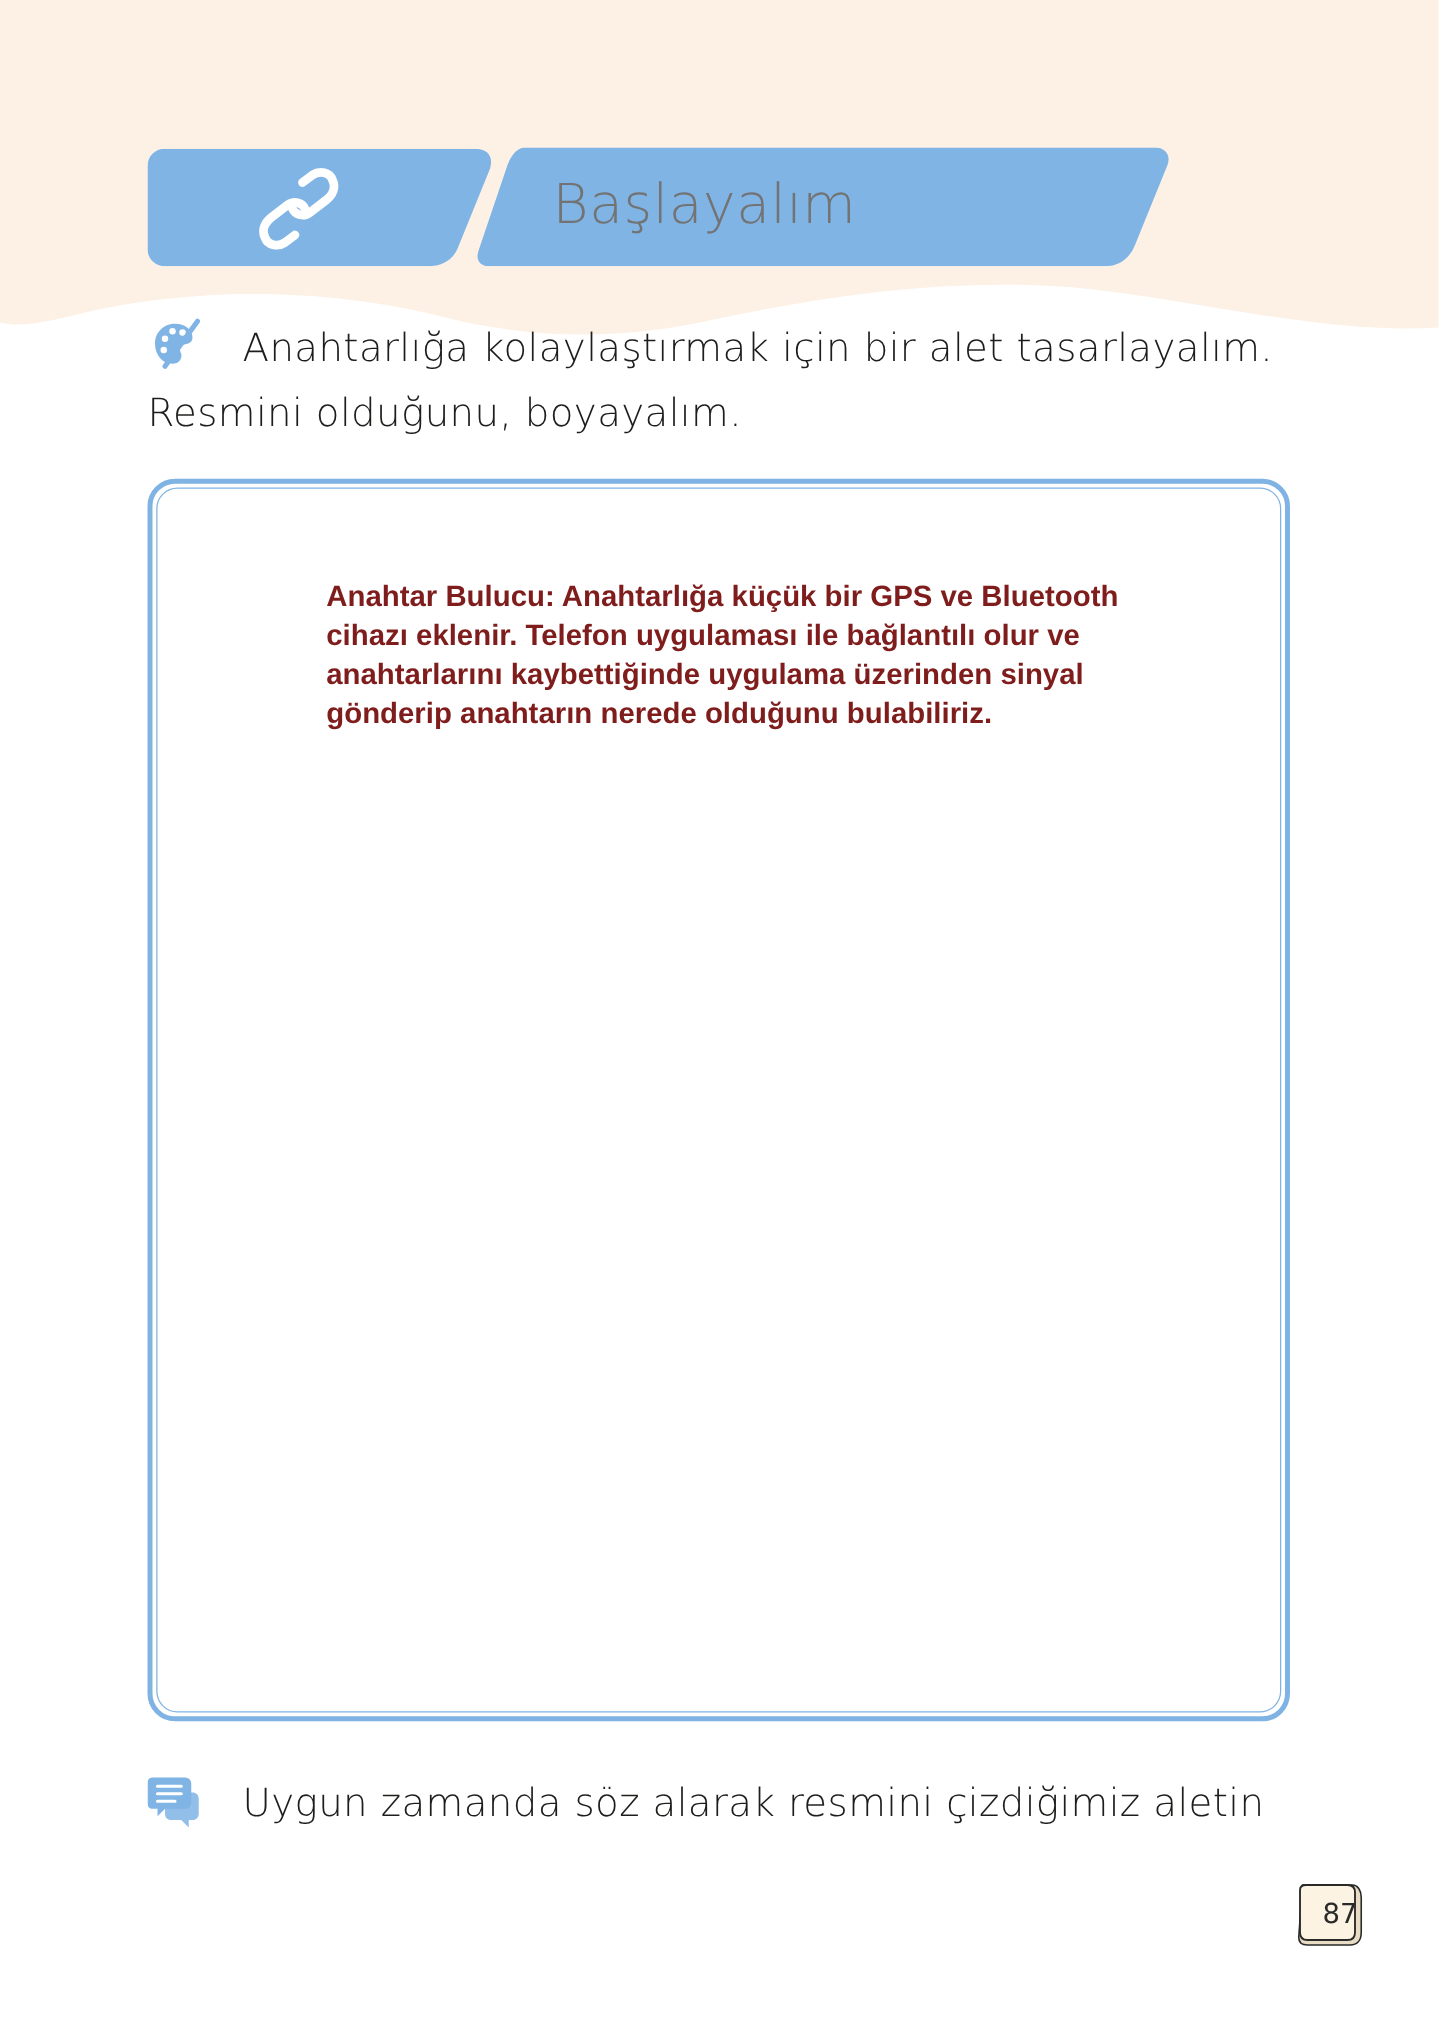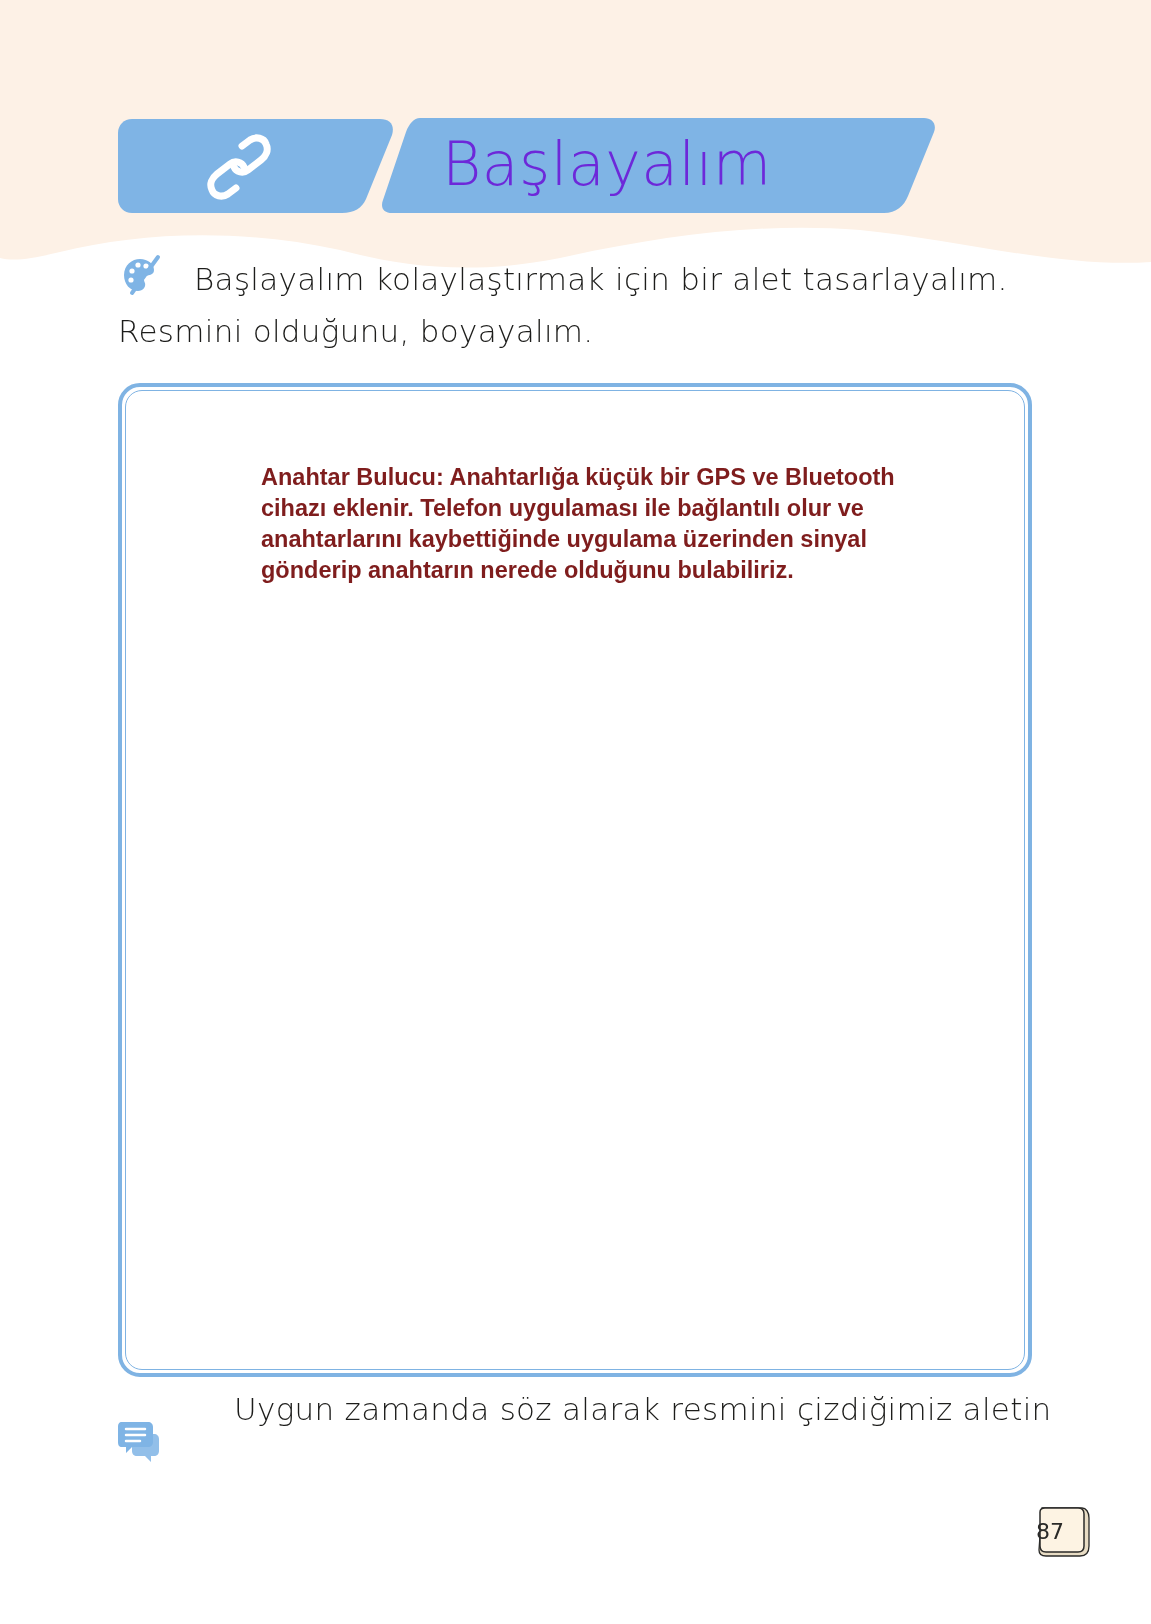--- a/index.html
+++ b/index.html
@@ -10,21 +10,21 @@
   }
   .bg-wave { position: absolute; left: 0; top: 0; width: 1151px; height: 320px; }
   .header-icon-tab {
     position: absolute; left: 118px; top: 119px; width: 280px; height: 94px;
   }
   .header-title-tab {
     position: absolute; left: 380px; top: 118px; width: 556px; height: 95px;
   }
   .header-title {
     position: absolute; left: 442px; top: 132px; height: 64px; line-height: 64px;
-    color: #6d28d9; font-size: 60px; font-family: "DejaVu Sans", sans-serif;
+    color: #737373; font-size: 44px; font-family: "DejaVu Sans", sans-serif;
     font-weight: 300; letter-spacing: 0.5px;
   }
   .link-icon { position: absolute; left: 206px; top: 134px; width: 66px; height: 66px; }
   .instr {
     position: absolute; left: 118px; color: #1d1d1b;
     font-family: "DejaVu Sans", sans-serif; font-size: 31px; font-weight: 300;
     line-height: 52px; letter-spacing: 0.3px;
   }
   .instr .line1 { padding-left: 76px; display: block; white-space: nowrap; }
   .instr .line2 { display: block; white-space: nowrap; }
@@ -41,21 +41,21 @@
   .answer {
     position: absolute; left: 261px; top: 462px; width: 690px;
     color: #7f1d1d; font-family: "Liberation Sans", sans-serif; font-weight: bold;
     font-size: 23.5px; line-height: 31px;
   }
   .page-num-box {
     position: absolute; left: 1036px; top: 1506px; width: 54px; height: 52px;
   }
   .page-num {
     position: absolute; left: 1036px; top: 1508px; width: 50px; height: 48px;
-    line-height: 48px; text-align: left; font-size: 22px; color: #2a2a28;
+    line-height: 48px; text-align: right; font-size: 22px; color: #2a2a28;
     font-family: "DejaVu Sans", sans-serif;
   }
 </style>
 </head>
 <body>
 
 <svg class="bg-wave" viewBox="0 0 1151 320" preserveAspectRatio="none">
   <path d="M0,0 H1151 V262 C1060,268 960,240 860,230 C760,222 660,236 560,258 C470,276 400,266 340,250 C240,228 140,232 60,252 C35,258 15,262 0,258 Z" fill="#fdf1e6"></path>
 </svg>
 
@@ -76,33 +76,33 @@
 
 <svg class="palette-icon" viewBox="0 0 44 44">
   <path d="M6,22 C6,12 14,6 22,6 C30,6 36,11 36,17 C36,22 31,22 28,23 C25,24 26,28 27,30 C28,34 25,38 20,38 C12,38 6,31 6,22 Z" fill="#7fb4e5"></path>
   <circle cx="14" cy="18" r="2.6" fill="#ffffff"></circle>
   <circle cx="20" cy="12" r="2.6" fill="#ffffff"></circle>
   <circle cx="28" cy="13" r="2.6" fill="#ffffff"></circle>
   <circle cx="13" cy="27" r="2.6" fill="#ffffff"></circle>
   <path d="M40,4 L14,40" stroke="#7fb4e5" stroke-width="4" stroke-linecap="round"></path>
 </svg>
 <div class="instr" style="top:253px;">
-  <span class="line1">Başlayalım kolaylaştırmak için bir alet tasarlayalım.</span>
+  <span class="line1">Anahtarlığa kolaylaştırmak için bir alet tasarlayalım.</span>
   <span class="line2">Resmini olduğunu, boyayalım.</span>
 </div>
 
 <div class="drawing-box"></div>
 <div class="answer">Anahtar Bulucu: Anahtarlığa küçük bir GPS ve Bluetooth cihazı eklenir. Telefon uygulaması ile bağlantılı olur ve anahtarlarını kaybettiğinde uygulama üzerinden sinyal gönderip anahtarın nerede olduğunu bulabiliriz.</div>
 
 <svg class="chat-icon" viewBox="0 0 42 42">
   <path d="M14,14 H36 C39,14 41,16 41,19 V31 C41,34 39,36 36,36 H33 V42 L27,36 H19 C16,36 14,34 14,31 Z" fill="#7fb4e5" opacity="0.85"></path>
   <path d="M4,2 H30 C33,2 35,4 35,7 V22 C35,25 33,27 30,27 H14 L8,33 V27 H4 C1,27 0,25 0,22 V7 C0,4 1,2 4,2 Z" fill="#7fb4e5"></path>
   <path d="M8,9 H27 M8,15 H27 M8,21 H22" stroke="#ffffff" stroke-width="2.5" stroke-linecap="round"></path>
 </svg>
-<div class="instr" style="top:1383px;margin-left:40px;">
+<div class="instr" style="top:1417px;">
   <span class="line1">Uygun zamanda söz alarak resmini çizdiğimiz aletin</span>
 </div>
 
 <svg class="page-num-box" viewBox="0 0 54 52">
   <path d="M6,2 H46 C50,2 53,6 53,12 V40 C53,46 50,50 44,50 H10 C5,50 3,48 3,44 Z" fill="#e8dcc4" stroke="#2a2a28" stroke-width="1.3"></path>
   <path d="M4,6 C4,3 6,2 9,2 H42 C46,2 48,4 48,8 V40 C48,44 46,46 42,46 H10 C6,46 4,44 4,40 Z" fill="#fdf3e3" stroke="#2a2a28" stroke-width="1.5"></path>
 </svg>
 <div class="page-num">87</div>
 
 </body></html>

